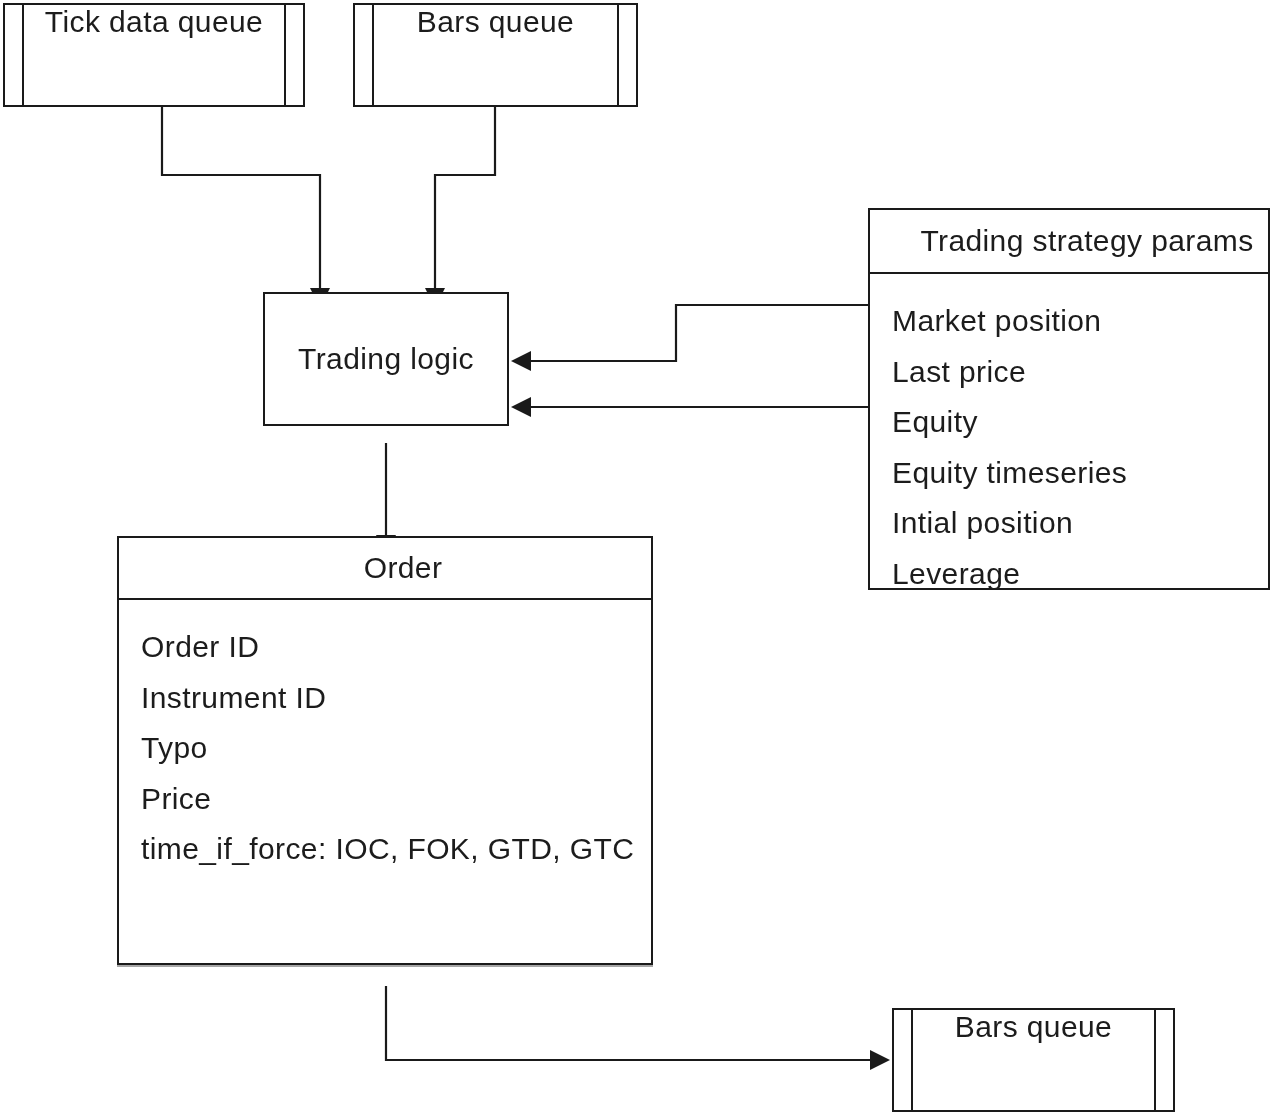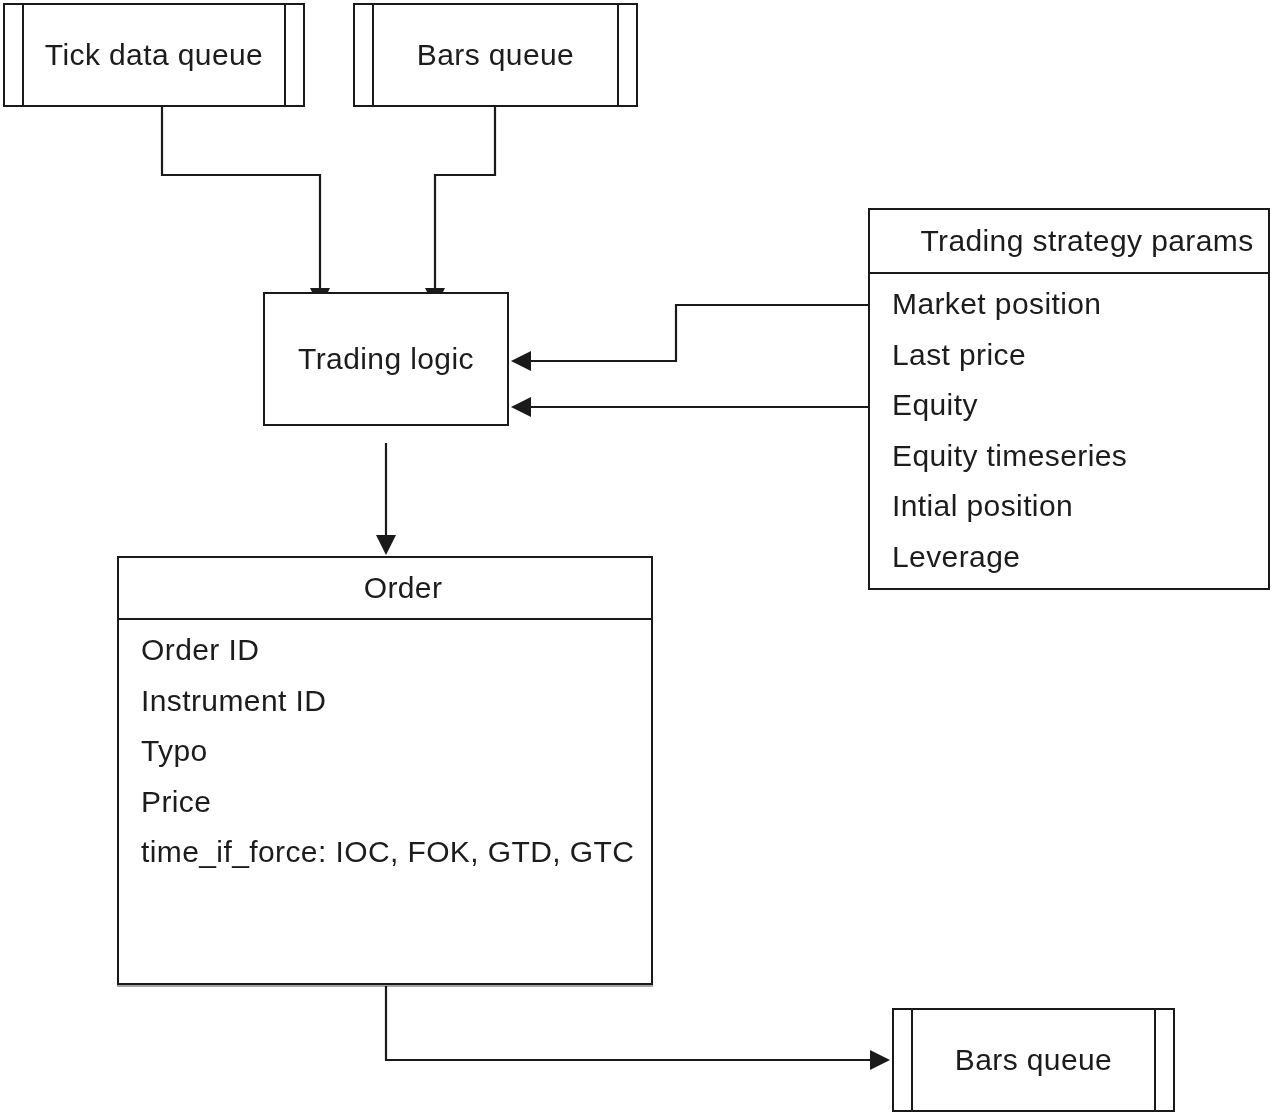--- a/index.html
+++ b/index.html
@@ -20,21 +20,20 @@
     left: 0; top: 0;
     width: 1274px; height: 1117px;
   }
   .node {
     position: absolute;
     background: #ffffff;
     border: 2px solid #1a1a1a;
   }
   .queue-box {
     display: flex;
-    align-items: center;
     justify-content: center;
   }
   .queue-inner {
     position: absolute;
     top: 0; bottom: 0;
     left: 17px; right: 17px;
     border-left: 2px solid #1a1a1a;
     border-right: 2px solid #1a1a1a;
     pointer-events: none;
   }
@@ -53,36 +52,36 @@
   .record-box .record-header {
     display: flex;
     align-items: center;
     justify-content: center;
     border-bottom: 2px solid #1a1a1a;
     font-size: 30px;
     letter-spacing: 0.4px;
     padding-left: 36px;
   }
   .record-box .record-list {
-    padding: 5px 0 0 22px;
+    padding: 22px 0 0 22px;
   }
   .record-row {
     height: 50.5px;
     display: flex;
     align-items: center;
     font-size: 30px;
     letter-spacing: 0.4px;
     white-space: nowrap;
   }
   #tick-queue   { left: 3px;   top: 3px;    width: 302px; height: 104px; }
   #bars-queue-top { left: 353px; top: 3px;  width: 285px; height: 104px; }
   #trading-logic  { left: 263px; top: 292px; width: 246px; height: 134px; }
   #strategy-params { left: 868px; top: 208px; width: 402px; height: 382px; }
   #strategy-params .record-header { height: 64px; }
-  #order { left: 117px; top: 556px; width: 536px; height: 429px; box-shadow: 0 2px 0 rgba(0,0,0,0.35); }
+  #order { left: 117px; top: 536px; width: 536px; height: 429px; box-shadow: 0 2px 0 rgba(0,0,0,0.35); }
   #order .record-header { height: 62px; }
   #bars-queue-bottom { left: 892px; top: 1008px; width: 283px; height: 104px; }
   .edge { stroke: #1a1a1a; stroke-width: 2.2; fill: none; }
   .arrowhead { fill: #1a1a1a; stroke: none; }
 </style>
 </head>
 <body>
 
 <div id="canvas">
 

